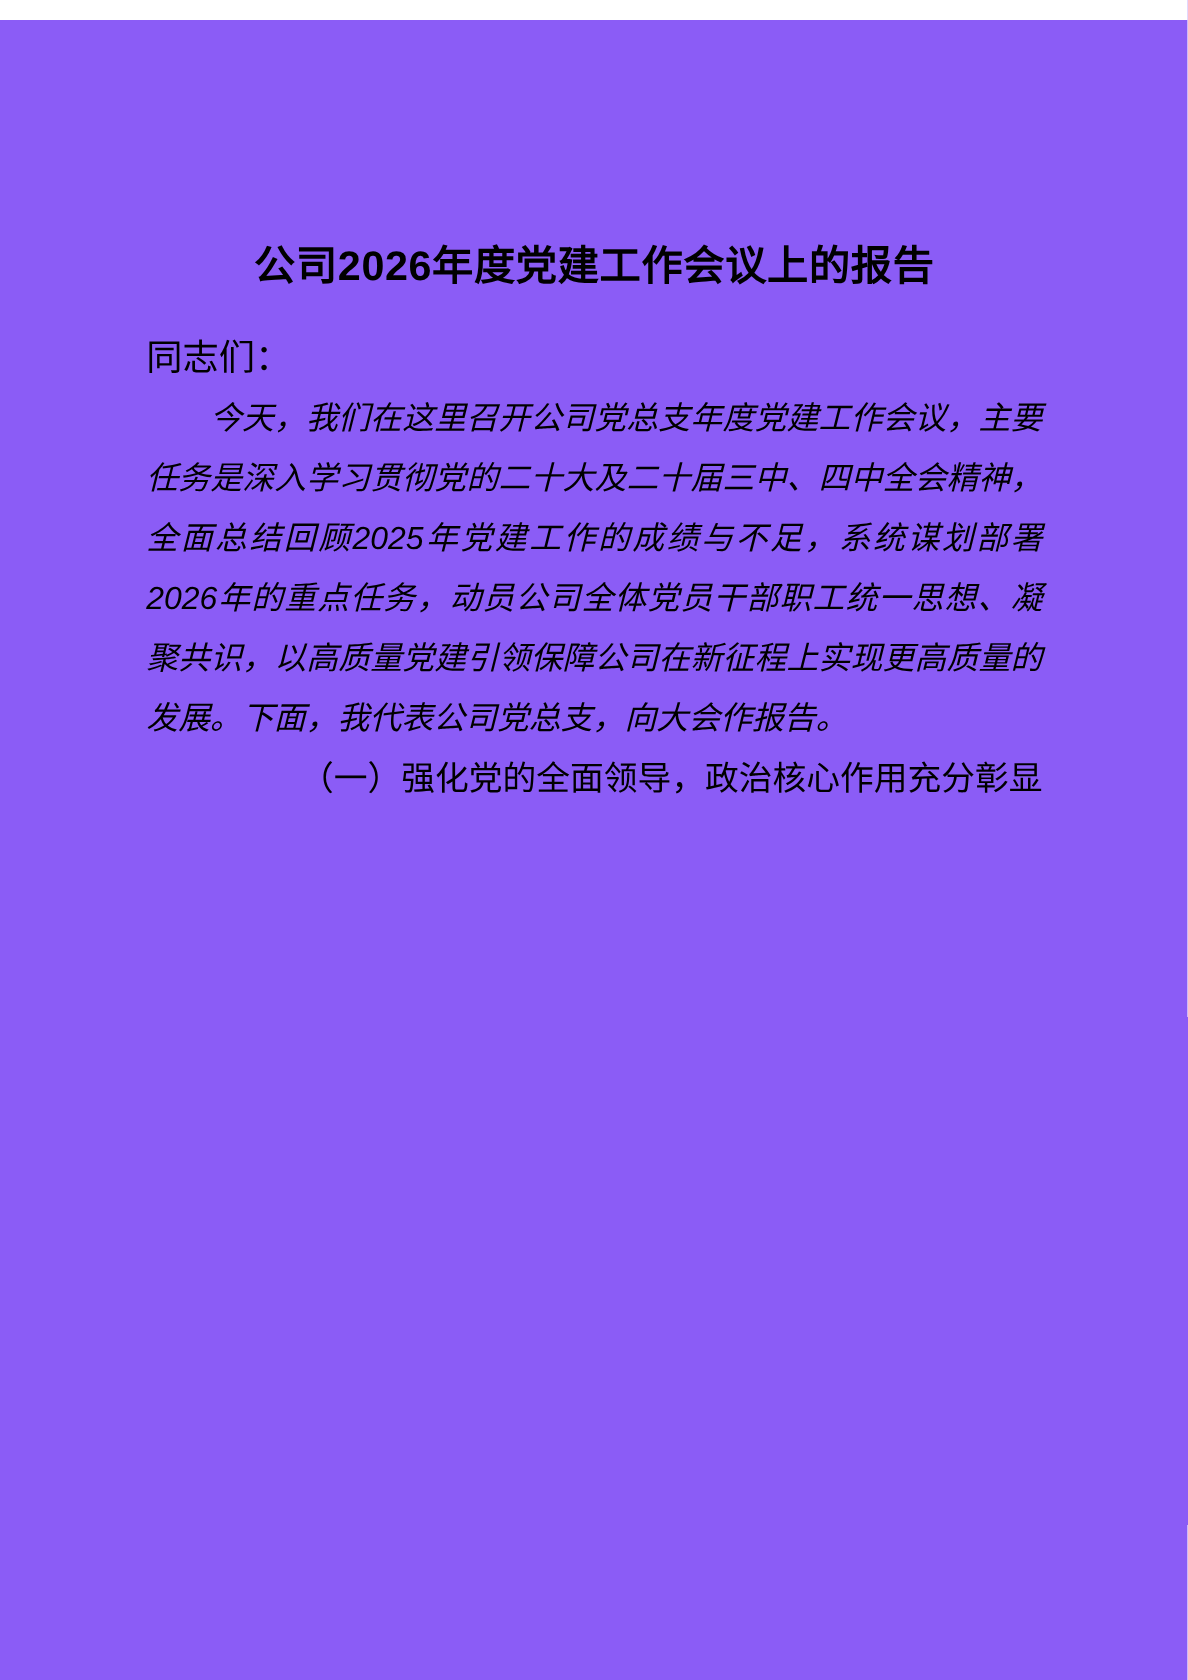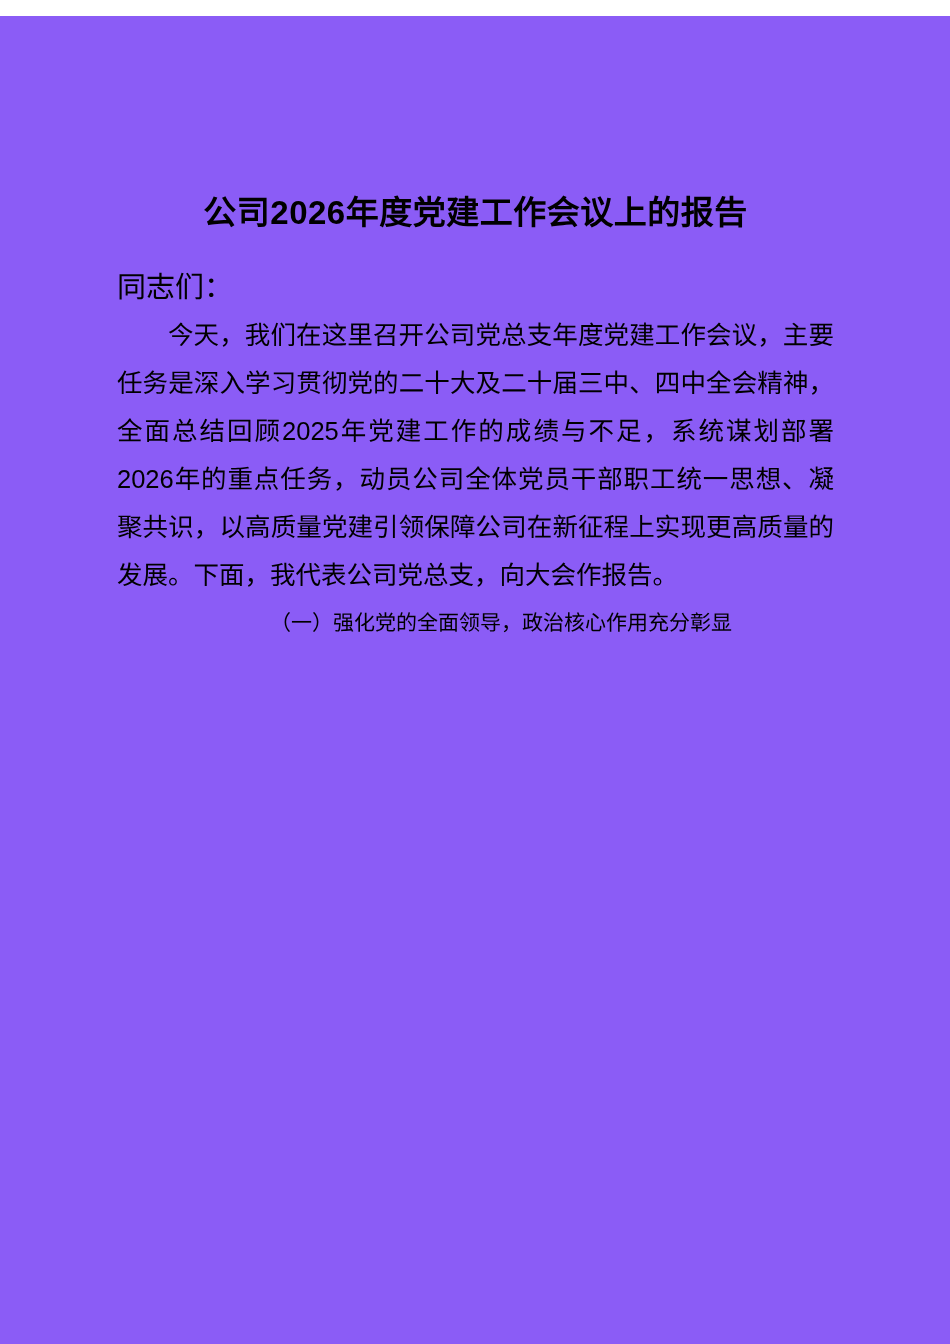--- a/index.html
+++ b/index.html
@@ -62,31 +62,32 @@
 
   .heading-1 {
     font-size: 25.5px;
     line-height: 48px;
     margin: 0;
     text-indent: 51px;
     text-align: left;
   }
 
   .heading-2 {
-    font-size: 21px;
+    font-size: 27px;
     line-height: 48px;
     margin: 0;
     text-indent: 51px;
-    text-align: center;
+    text-align: right;
   }
 
   
   .justify-block {
     text-align: justify;
     text-align-last: left;
+    font-style: italic;
   }
 </style>
 </head>
 <body>
 
 <div class="page">
   <div class="page-body">
 
     <h1 class="doc-title">公司2026年度党建工作会议上的报告</h1>
 

